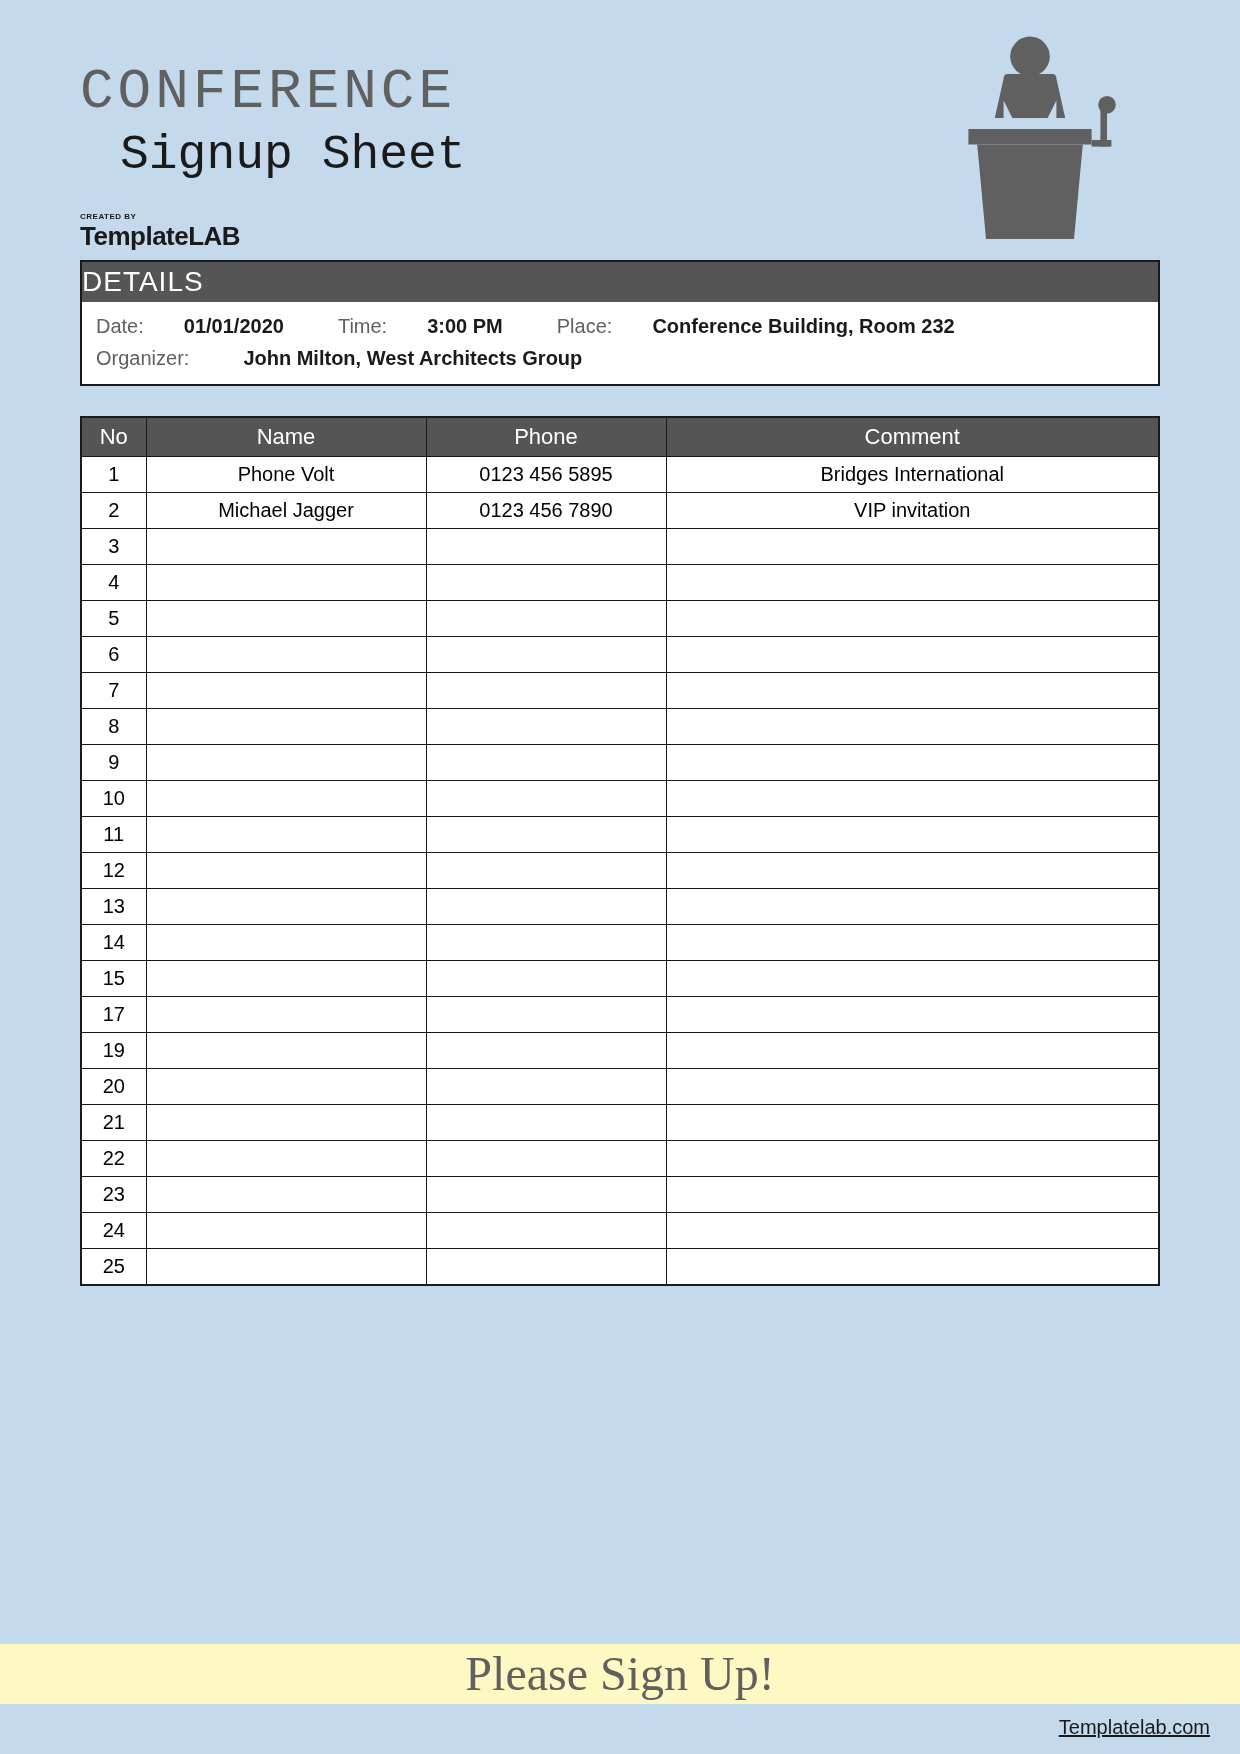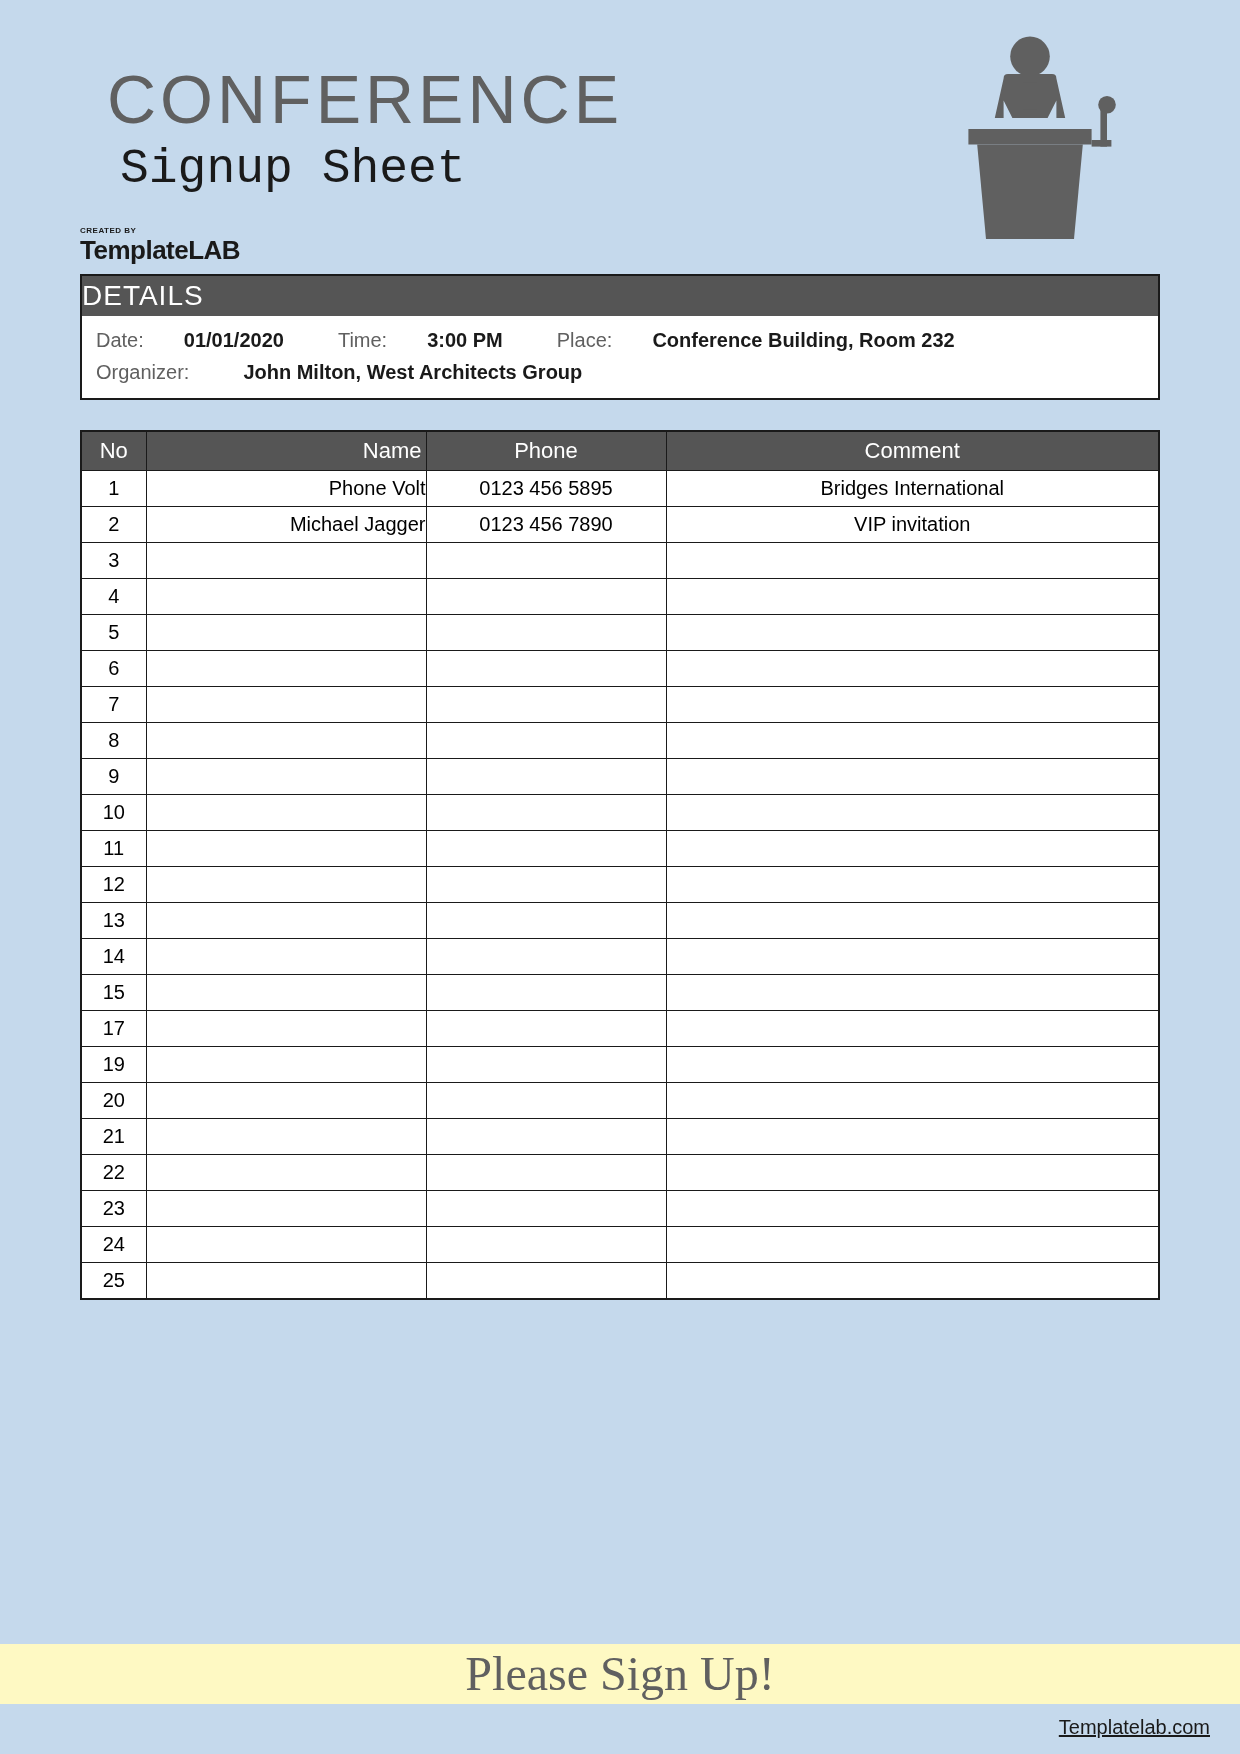--- a/index.html
+++ b/index.html
@@ -8,26 +8,25 @@
     height: 1754px;
     background: #c5d9ec;
     font-family: Arial, sans-serif;
     position: relative;
   }
   .header {
     padding: 60px 80px 0 80px;
     position: relative;
   }
   .title {
-    font-family: Liberation Sans, sans-serif;
-    font-size: 68px;
+    font-family: Liberation Mono, monospace;
+    font-size: 56px;
     color: #606060;
     letter-spacing: 4px;
     font-weight: normal;
-    margin-left: 27px;
   }
   .subtitle {
     font-family: Liberation Mono, monospace;
     font-size: 48px;
     color: #1a1a1a;
     margin-top: 4px;
     margin-left: 40px;
   }
   .speaker-icon {
     position: absolute;
@@ -86,39 +85,39 @@
   }
   table {
     width: 100%;
     border-collapse: collapse;
   }
   thead tr {
     background: #555;
     color: #fff;
   }
   thead th {
-    padding: 6px 4px;
+    padding: 6px 15px;
     font-weight: normal;
     font-size: 22px;
     text-align: center;
     border-right: 1px solid #1a1a1a;
   }
   thead th:last-child { border-right: none; }
   tbody td {
     border: 1px solid #1a1a1a;
     padding: 6px 0;
     text-align: center;
     font-size: 20px;
     height: 34px;
   }
   tbody td:first-child { border-left: none; }
   tbody td:last-child { border-right: none; }
   tbody tr:last-child td { border-bottom: none; }
   .col-no { width: 64px; }
-  .col-name { width: 280px; text-align: right; }
+  .col-name { width: 280px; }
   .col-phone { width: 240px; }
   .footer-banner {
     position: absolute;
     left: 0; right: 0;
     bottom: 50px;
     height: 60px;
     background: #fef9c3;
     font-family: Georgia, 'Times New Roman', serif;
     font-size: 48px;
     color: #606060;

